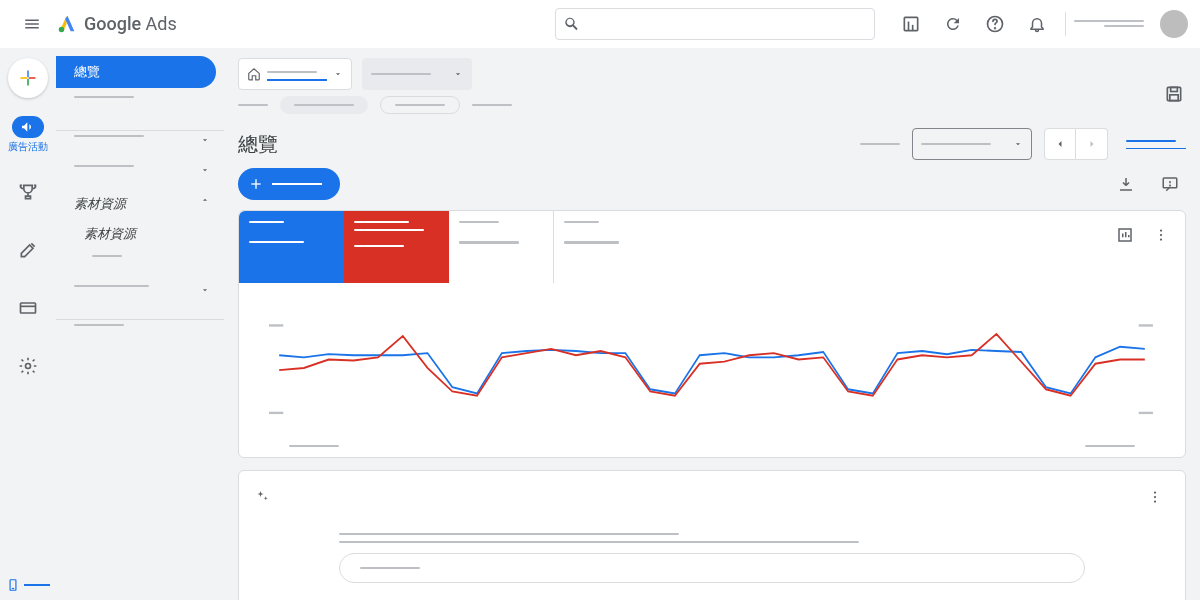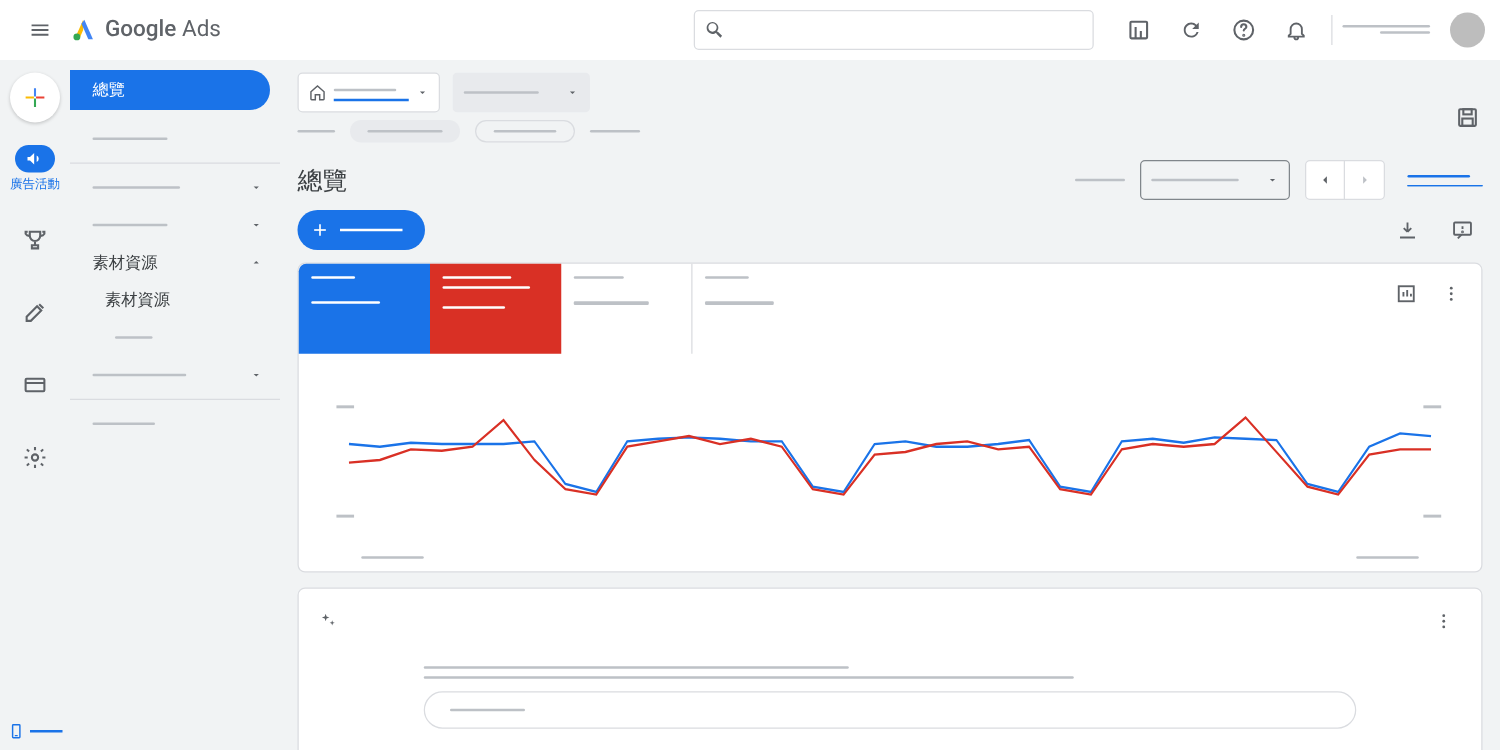--- a/index.html
+++ b/index.html
@@ -30,21 +30,21 @@
 .rail-item.active .pill-rail { background: #1a73e8; color: #fff; }
 .pill-rail { width: 32px; height: 22px; border-radius: 12px; display: flex; align-items: center; justify-content: center; }
 .rail-label { font-size: 10px; color: #1a73e8; }
 .rail-icon { width: 40px; height: 40px; display: flex; align-items: center; justify-content: center; cursor: pointer; color: #5f6368; }
 .rail-bottom { position: absolute; bottom: 8px; left: 0; right: 0; display: flex; align-items: center; justify-content: center; gap: 4px; padding: 0 6px;}
 .rail-bottom-text { height:2px; background:#1a73e8; flex:1;}
 
 
 .sidebar { width: 168px; background: #f1f3f4; padding-top: 8px; }
 .side-pill { background: #1a73e8; color: #fff; border-radius: 0 20px 20px 0; height: 32px; display: flex; align-items: center; padding-left: 18px; font-size: 13px; margin-right: 8px; margin-bottom: 8px;}
-.side-row { height: 30px; display: flex; align-items: center; padding: 0 14px 0 18px; cursor: pointer; }
+.side-row { height: 30px; display: flex; align-items: flex-start; padding: 0 14px 0 18px; cursor: pointer; font-style: italic; }
 .side-row.sub { padding-left: 28px; }
 .side-row.subsub { padding-left: 36px; }
 .side-row .chev { margin-left: auto; color: #5f6368; }
 .side-hr { height: 1px; background: #dadce0; margin: 4px 0; }
 
 
 .main { flex: 1; background: #f1f3f4; overflow-y: auto; position: relative;}
 .filter-row { display: flex; align-items: center; gap: 10px; padding: 10px 14px 0 14px; }
 .chip-select { height: 32px; min-width: 110px; border: 1px solid #dadce0; border-radius: 4px; background: #fff; display: flex; align-items: center; padding: 0 8px; gap: 6px; cursor: pointer; }
 .chip-select.grey { background: #e8eaed; border-color: transparent;}

